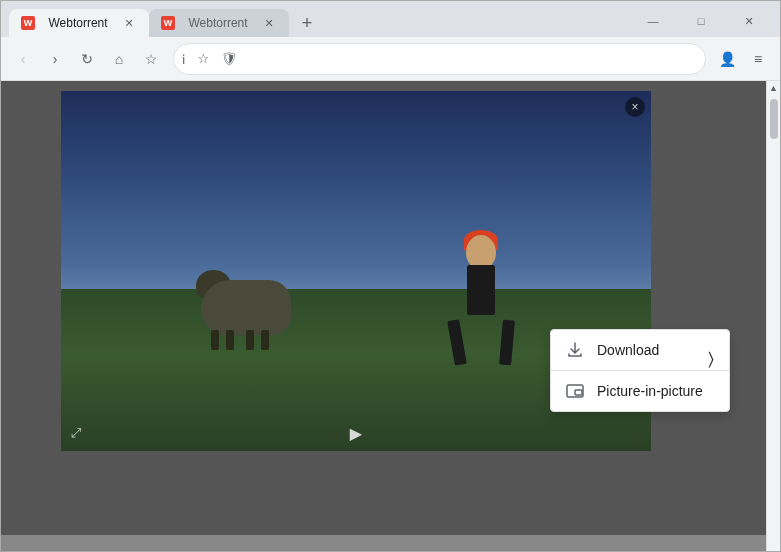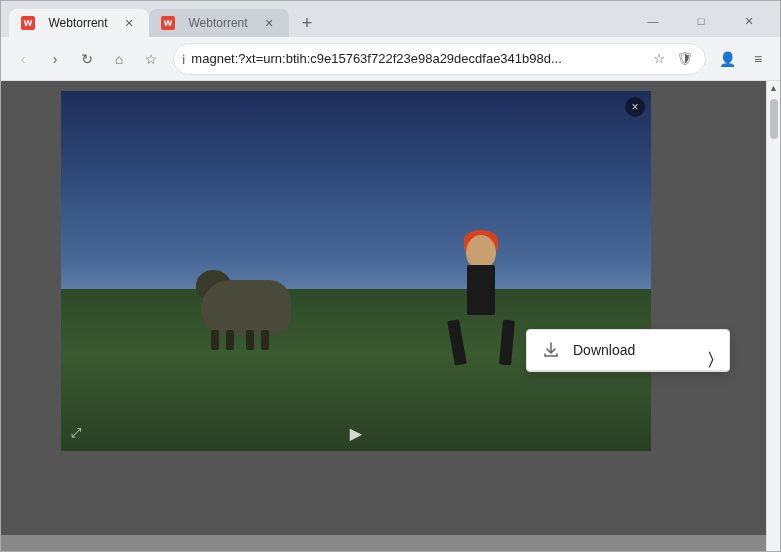--- a/index.html
+++ b/index.html
@@ -377,21 +377,21 @@
       border-radius: 2px;
     }
     .char-leg1 { left: 10px; transform: rotate(-10deg); }
     .char-leg2 { right: 8px; transform: rotate(5deg); }
 
     
     .context-menu {
       position: absolute;
       top: 248px;
       right: 50px;
-      width: 204px;
+      width: 180px;
       background: #fff;
       border: 1px solid #e0e0e0;
       border-radius: 4px;
       box-shadow: 0 4px 12px rgba(0,0,0,0.2);
       z-index: 100;
       overflow: hidden;
     }
 
     .context-menu-item {
       display: flex;
@@ -541,21 +541,20 @@
       <span>↻</span>
     </div>
     <div class="toolbar-btn">
       <span>⌂</span>
     </div>
     <div class="toolbar-btn">
       <span>☆</span>
     </div>
     <div class="omnibox-wrapper">
       <span class="omnibox-security">ℹ</span>
-      <span class="omnibox-url">magnet:?xt=urn:btih:c9e15763f722f23e98a29decdfae341b98d...</span>
       <div class="omnibox-icons">
         <div class="omnibox-icon">☆</div>
         <div class="omnibox-icon">🛡</div>
       </div>
     </div>
     <div class="toolbar-right">
       <div class="toolbar-btn">👤</div>
       <div class="toolbar-btn">≡</div>
     </div>
   </div>
@@ -602,20 +601,29 @@
       <div class="context-menu-item">
         <div class="menu-icon">
           <svg width="16" height="16" viewBox="0 0 16 16" fill="none" xmlns="http://www.w3.org/2000/svg">
             <path d="M8 1v9M4 7l4 4 4-4" stroke="#5f6368" stroke-width="1.5" stroke-linecap="round" stroke-linejoin="round"></path>
             <path d="M2 12v2h12v-2" stroke="#5f6368" stroke-width="1.5" stroke-linecap="round"></path>
           </svg>
         </div>
         <span>Download</span>
       </div>
       <div class="context-menu-divider"></div>
+      <div class="context-menu-item">
+        <div style="width:20px;height:20px;display:flex;align-items:center;justify-content:center;flex-shrink:0;">
+          <svg width="18" height="14" viewBox="0 0 18 14" fill="none" xmlns="http://www.w3.org/2000/svg">
+            <rect x="1" y="1" width="16" height="12" rx="1.5" stroke="#5f6368" stroke-width="1.5"></rect>
+            <rect x="9" y="6" width="7" height="5" rx="1" stroke="#5f6368" stroke-width="1.5"></rect>
+          </svg>
+        </div>
+        <span>Picture-in-picture</span>
+      </div>
     </div>
 
     <div class="cursor-hand">〉</div>
 
     <div class="scrollbar-v">
       <div class="scroll-v-arrow">▲</div>
       <div class="scroll-v-thumb"></div>
     </div>
 
     <div class="bottom-bar">

